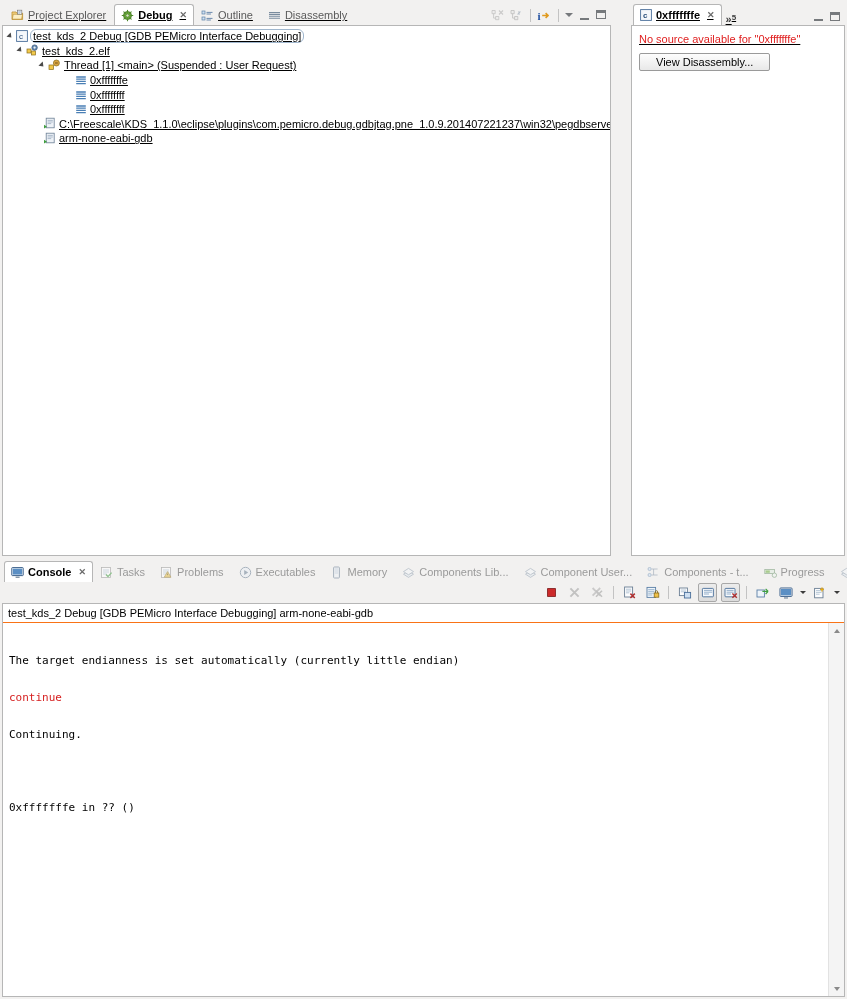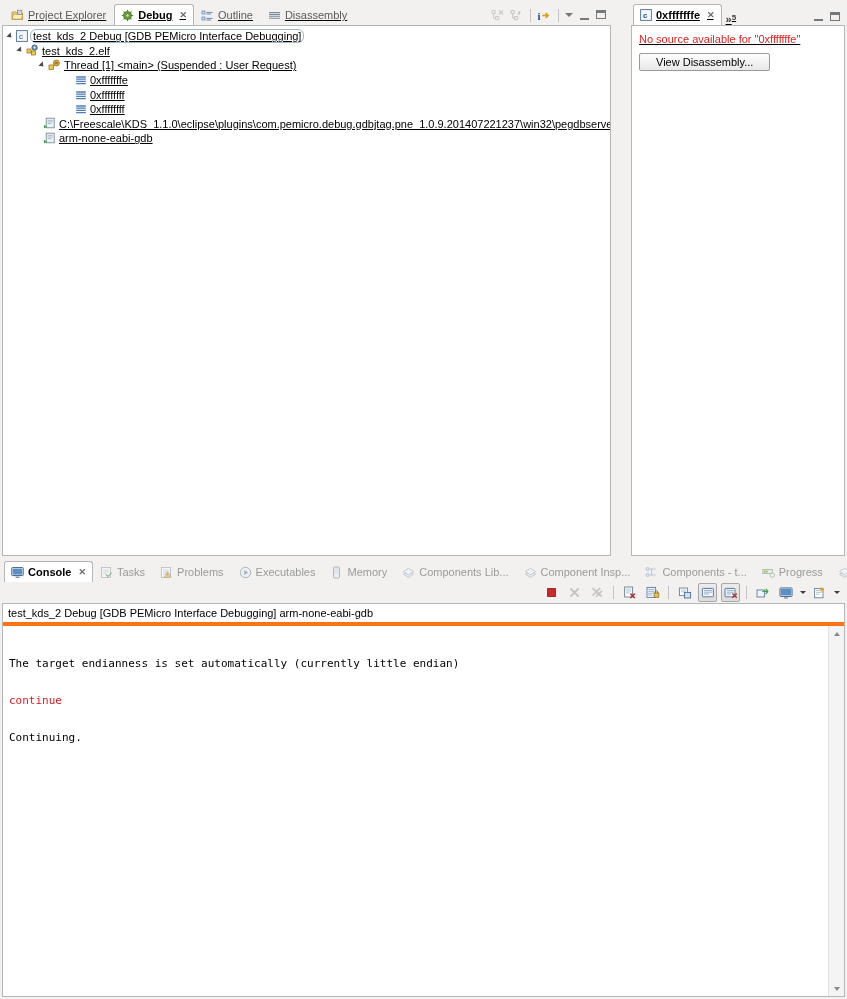--- a/index.html
+++ b/index.html
@@ -219,21 +219,21 @@
     background: #ffffff;
     border: 1px solid #b6b6b6;
     display: flex;
     flex-direction: column;
     min-height: 0;
     overflow: hidden;
   }
   .console-head {
     font-size: 11px;
     padding: 3px 0 3px 5px;
-    border-bottom: 4px solid #f97316;
+    border-bottom: 1px solid #f97316;
     white-space: nowrap;
   }
   .console-wrap {
     flex: 1 1 auto;
     display: flex;
     min-height: 0;
   }
   .console-text {
     flex: 1 1 auto;
     font-family: "DejaVu Sans Mono", monospace;
@@ -596,21 +596,21 @@
         <span>Components Lib...</span>
       </div>
 
       <div class="tab dim">
         <span class="ico">
           <svg width="13" height="13" viewBox="0 0 13 13" opacity="0.5">
             <path d="M1.5 8.2L6.5 5l5 3.2-5 3.2z" fill="#e2e8ee" stroke="#7a8c9e" stroke-width="0.8"></path>
             <path d="M1.5 5.6L6.5 2.4l5 3.2-5 3.2z" fill="#f2f5f8" stroke="#7a8c9e" stroke-width="0.8"></path>
           </svg>
         </span>
-        <span>Component Insp...</span>
+        <span>Component User...</span>
       </div>
 
       <div class="tab dim">
         <span class="ico">
           <svg width="13" height="13" viewBox="0 0 13 13" opacity="0.55">
             <circle cx="2.6" cy="3" r="1.6" fill="#cfe0f2" stroke="#5b7fa6" stroke-width="0.7"></circle>
             <circle cx="2.6" cy="9" r="1.6" fill="#cfe0f2" stroke="#5b7fa6" stroke-width="0.7"></circle>
             <path d="M4.6 3h6M4.6 9h6M6.6 3v6" stroke="#7a8c9e" stroke-width="0.8"></path>
           </svg>
         </span>
@@ -722,20 +722,21 @@
     </div>
 
     <div class="console-body">
       <div class="console-head">test_kds_2 Debug [GDB PEMicro Interface Debugging] arm-none-eabi-gdb</div>
       <div class="console-wrap">
         <div class="console-text">
           <div class="cline">The target endianness is set automatically (currently little endian)</div>
           <div class="cline err">continue</div>
           <div class="cline">Continuing.</div>
           <div class="cline blank">&nbsp;</div>
+          <div class="cline">0xfffffffe in ?? ()</div>
         </div>
         <div class="vscroll">
           <span class="arrow-up">
               <span class="ar up"></span>
             </span>
           <span class="arrow-dn">
               <span class="ar dn"></span>
             </span>
         </div>
       </div>

